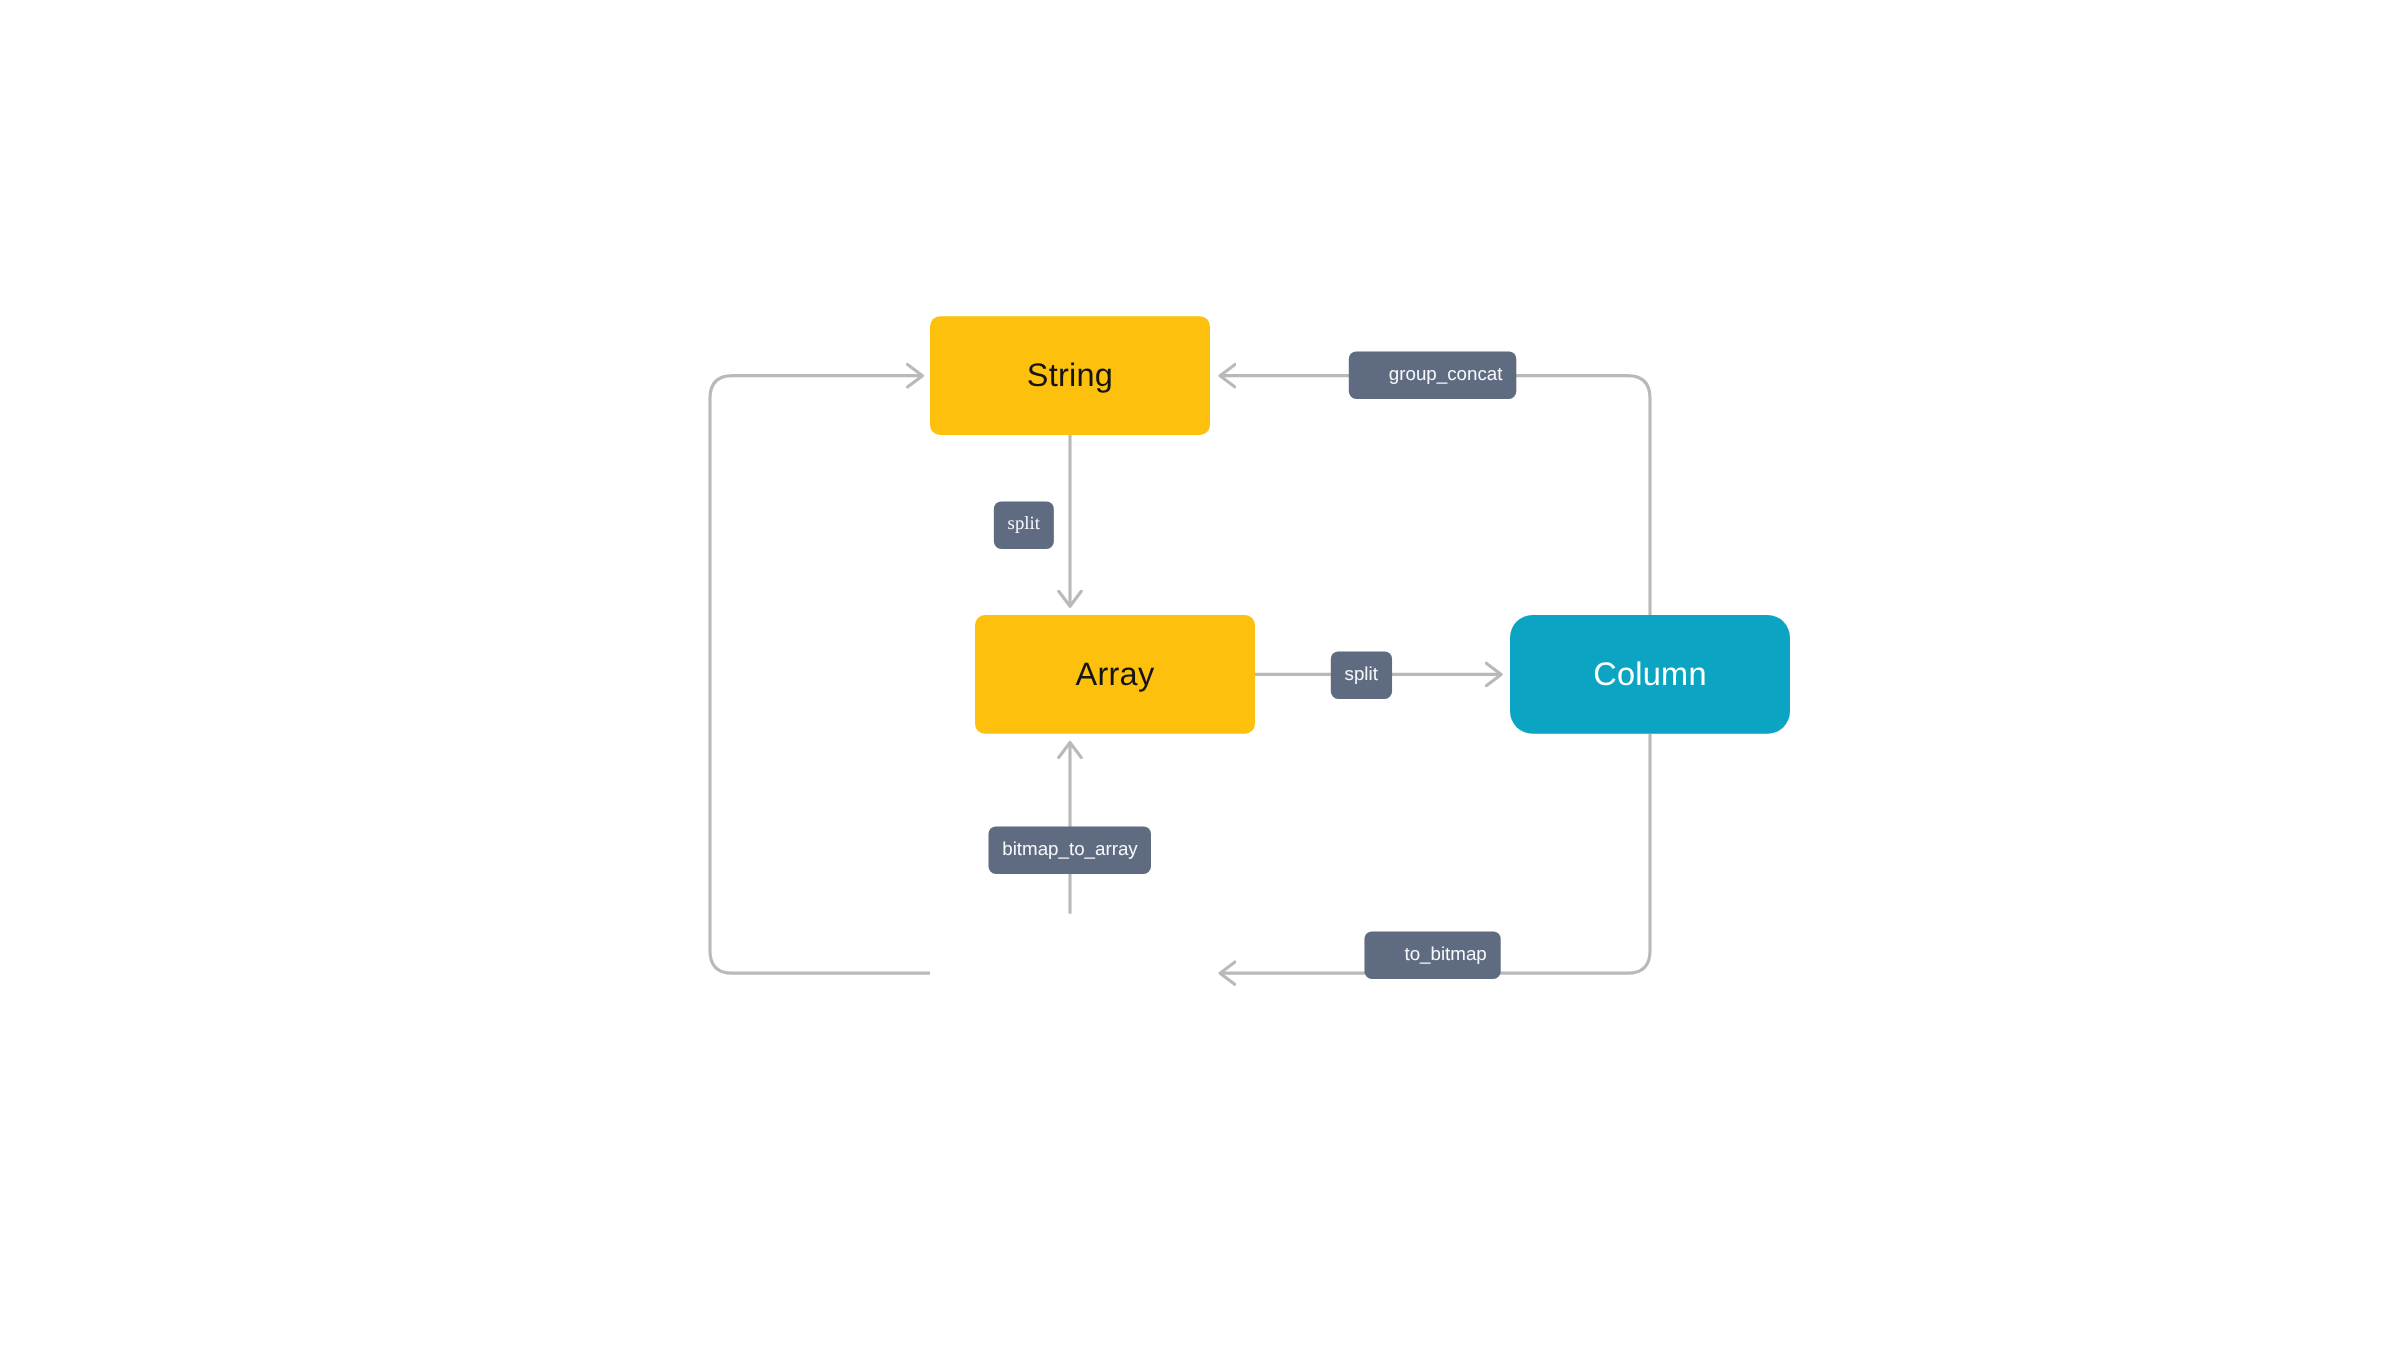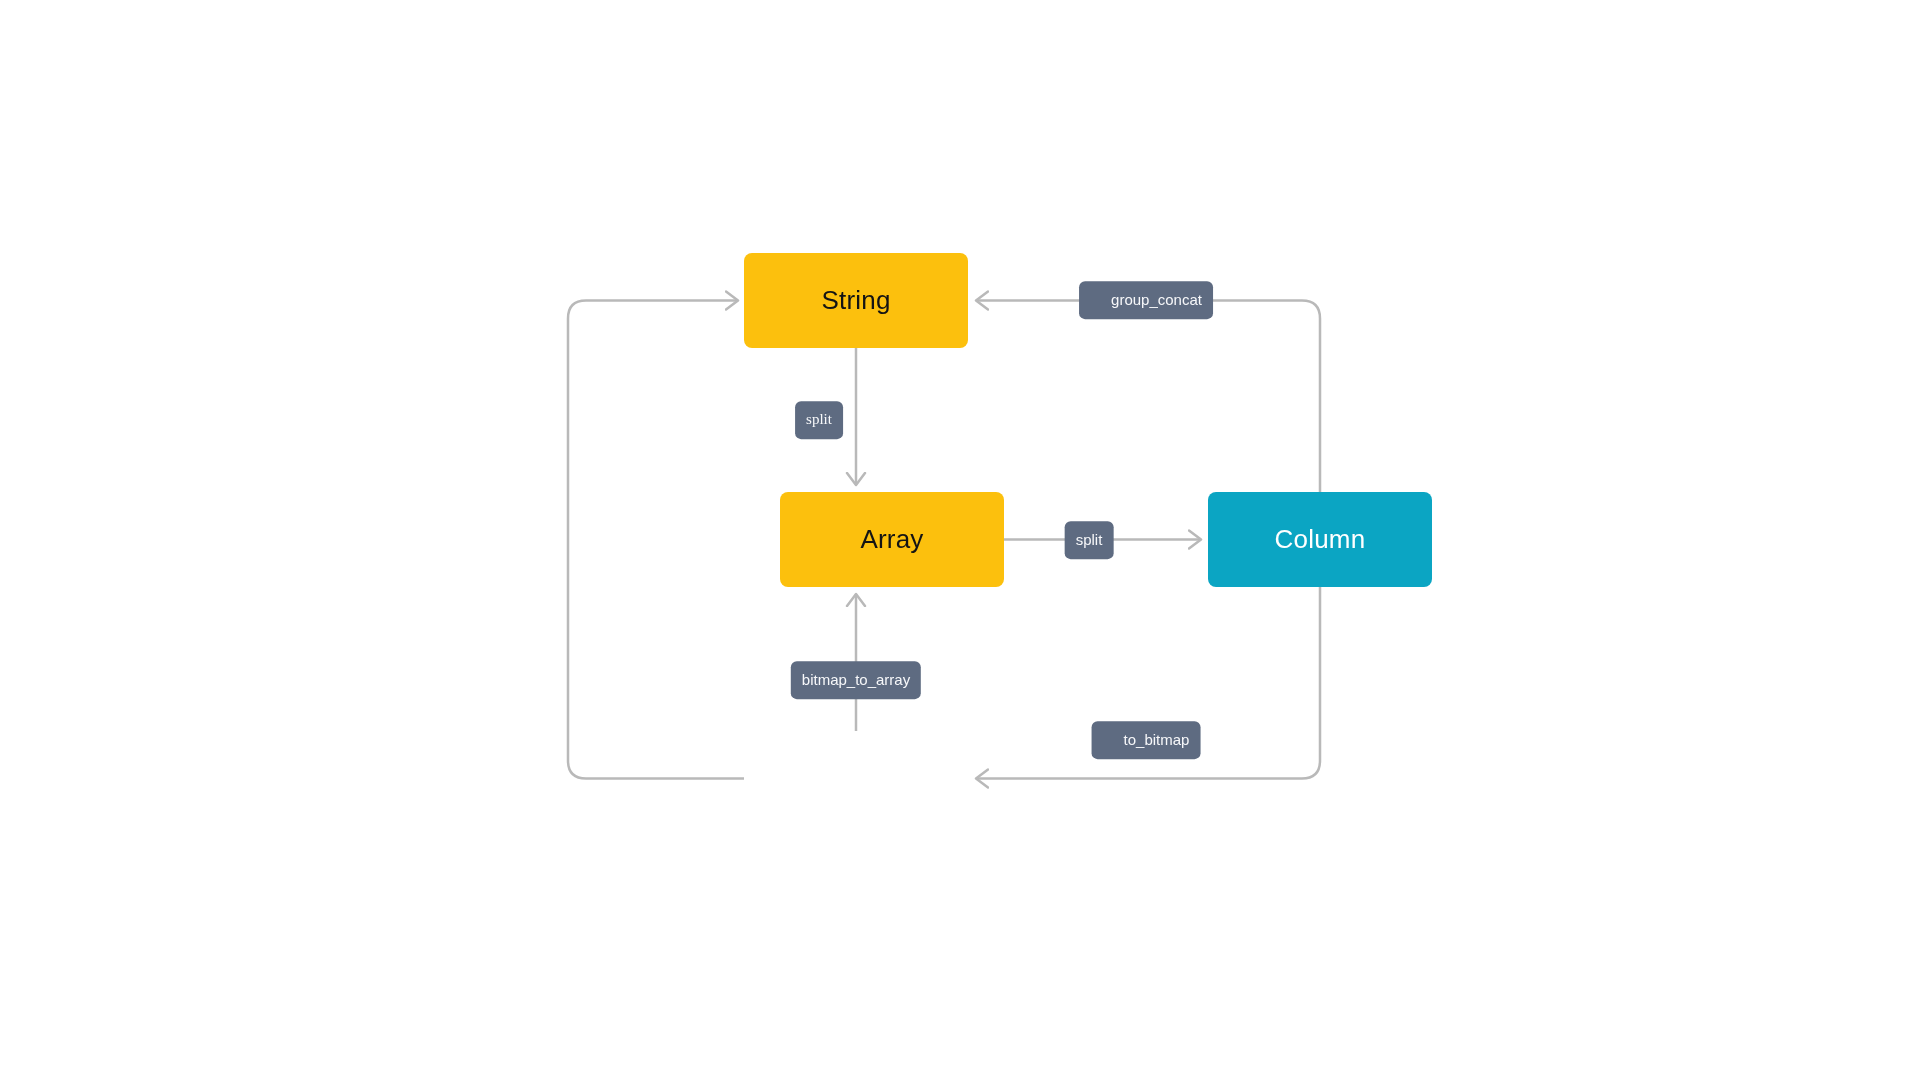--- a/index.html
+++ b/index.html
@@ -85,29 +85,29 @@
   </svg>
 
   <div class="node yellow" style="left:744px; top:253px;">
     <span>String</span>
   </div>
 
   <div class="node yellow" style="left:744px; top:492px;margin-left:36px;">
     <span>Array</span>
   </div>
 
-  <div class="node teal" style="left:1208px; top:492px;">
+  <div class="node teal" style="left:1208px; top:492px;border-radius:18px;">
     <span>Column</span>
   </div>
 
 
   <div class="badge" style="left:1146px; top:300px;padding-left:32px;">group_concat</div>
 
   <div class="badge" style="left:819px; top:420px;font-family:Liberation Serif, serif;">split</div>
 
   <div class="badge" style="left:1089px; top:540px;">split</div>
 
 
   <div class="badge" style="left:856px; top:680px;">bitmap_to_array</div>
 
-  <div class="badge" style="left:1146px; top:740px;padding-left:32px;">to_bitmap</div>
+  <div class="badge" style="left:1146px; top:764px;padding-left:32px;">to_bitmap</div>
 
 </div>
 
 </body></html>

